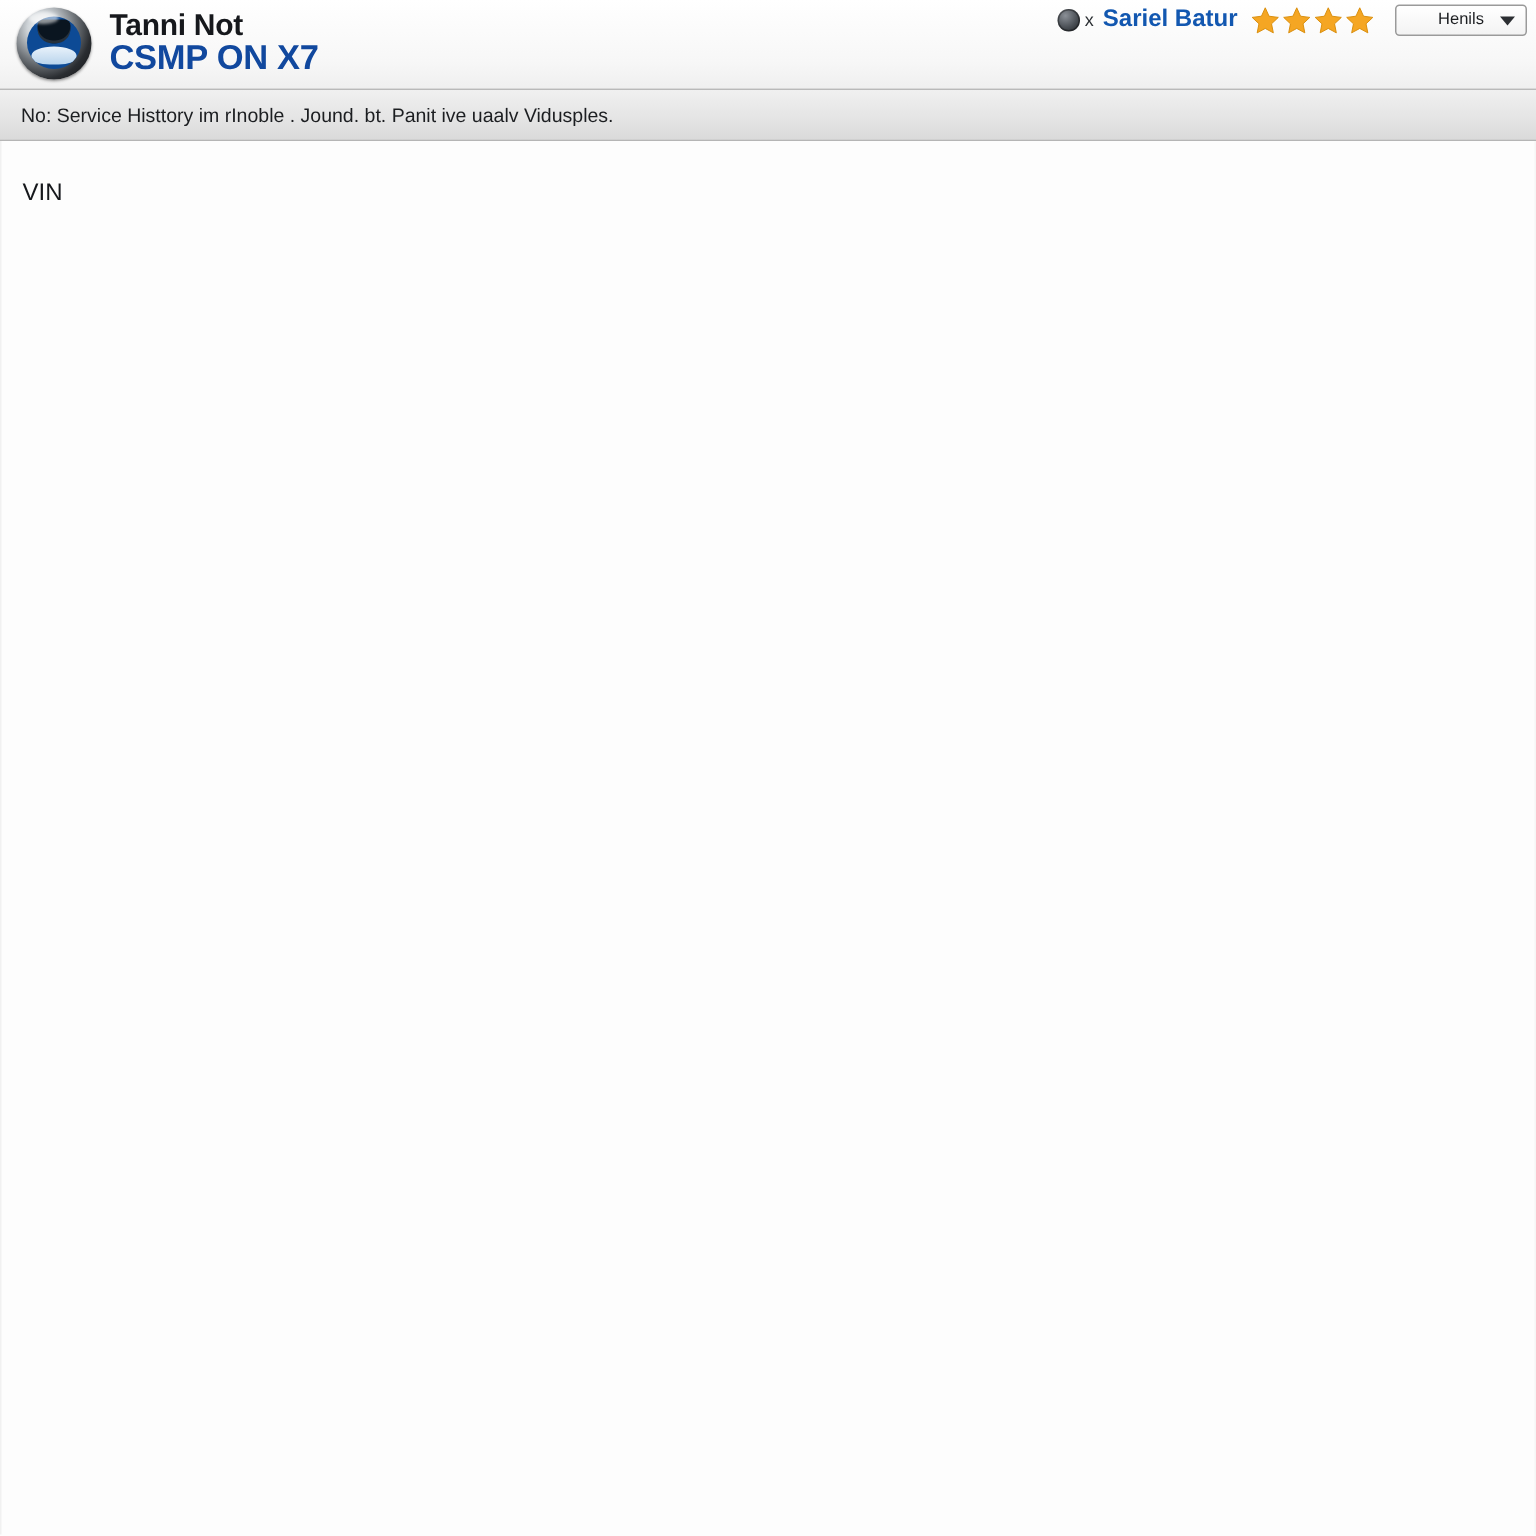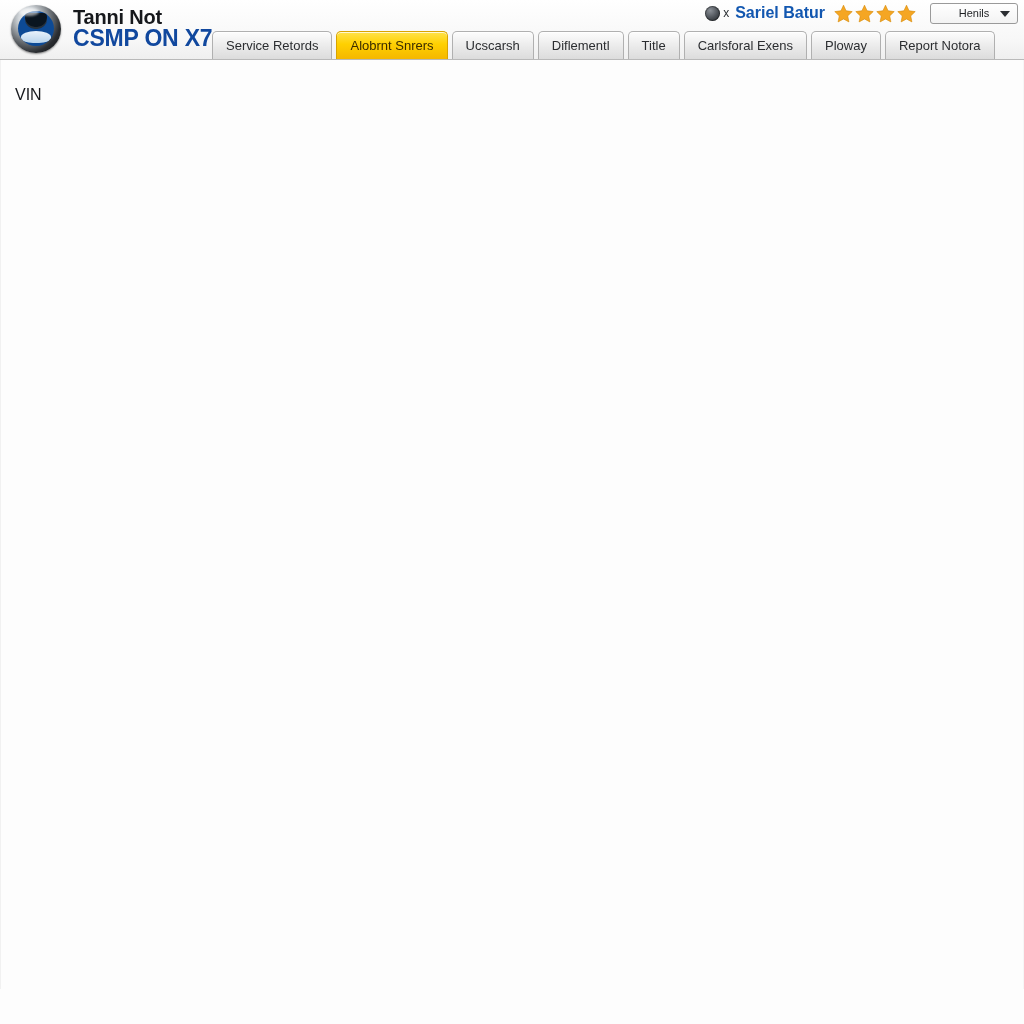--- a/index.html
+++ b/index.html
@@ -268,31 +268,24 @@
             <polygon points="12,1.5 15.2,8.6 23,9.6 17.3,15 18.8,22.6 12,18.9 5.2,22.6 6.7,15 1,9.6 8.8,8.6" fill="#f5a623" stroke="#d88c0a" stroke-width="0.8"></polygon>
           </svg>
       </span>
 
       <div class="select-wrap">
         <span class="select-label">Henils</span>
         <span class="select-caret"></span>
       </div>
     </div>
 
-    <div class="tabs">
-      <div class="tab">Service Retords</div>
-      <div class="tab active">Alobrnt Snrers</div>
-      <div class="tab">Ucscarsh</div>
-      <div class="tab">Diflementl</div>
-      <div class="tab">Title</div>
-      <div class="tab">Carlsforal Exens</div>
-      <div class="tab">Ploway</div>
-      <div class="tab">Report Notora</div>
-    </div>
 
   </div>
 
+  <div class="message-bar">
+    <span class="message-text">No: Service Histtory im rInoble . Jound. bt. Panit ive uaalv Vidusples.</span>
+  </div>
 
   <div class="content">
     <div class="vin-label">VIN</div>
   </div>
 
 </div>
 
 </body></html>

